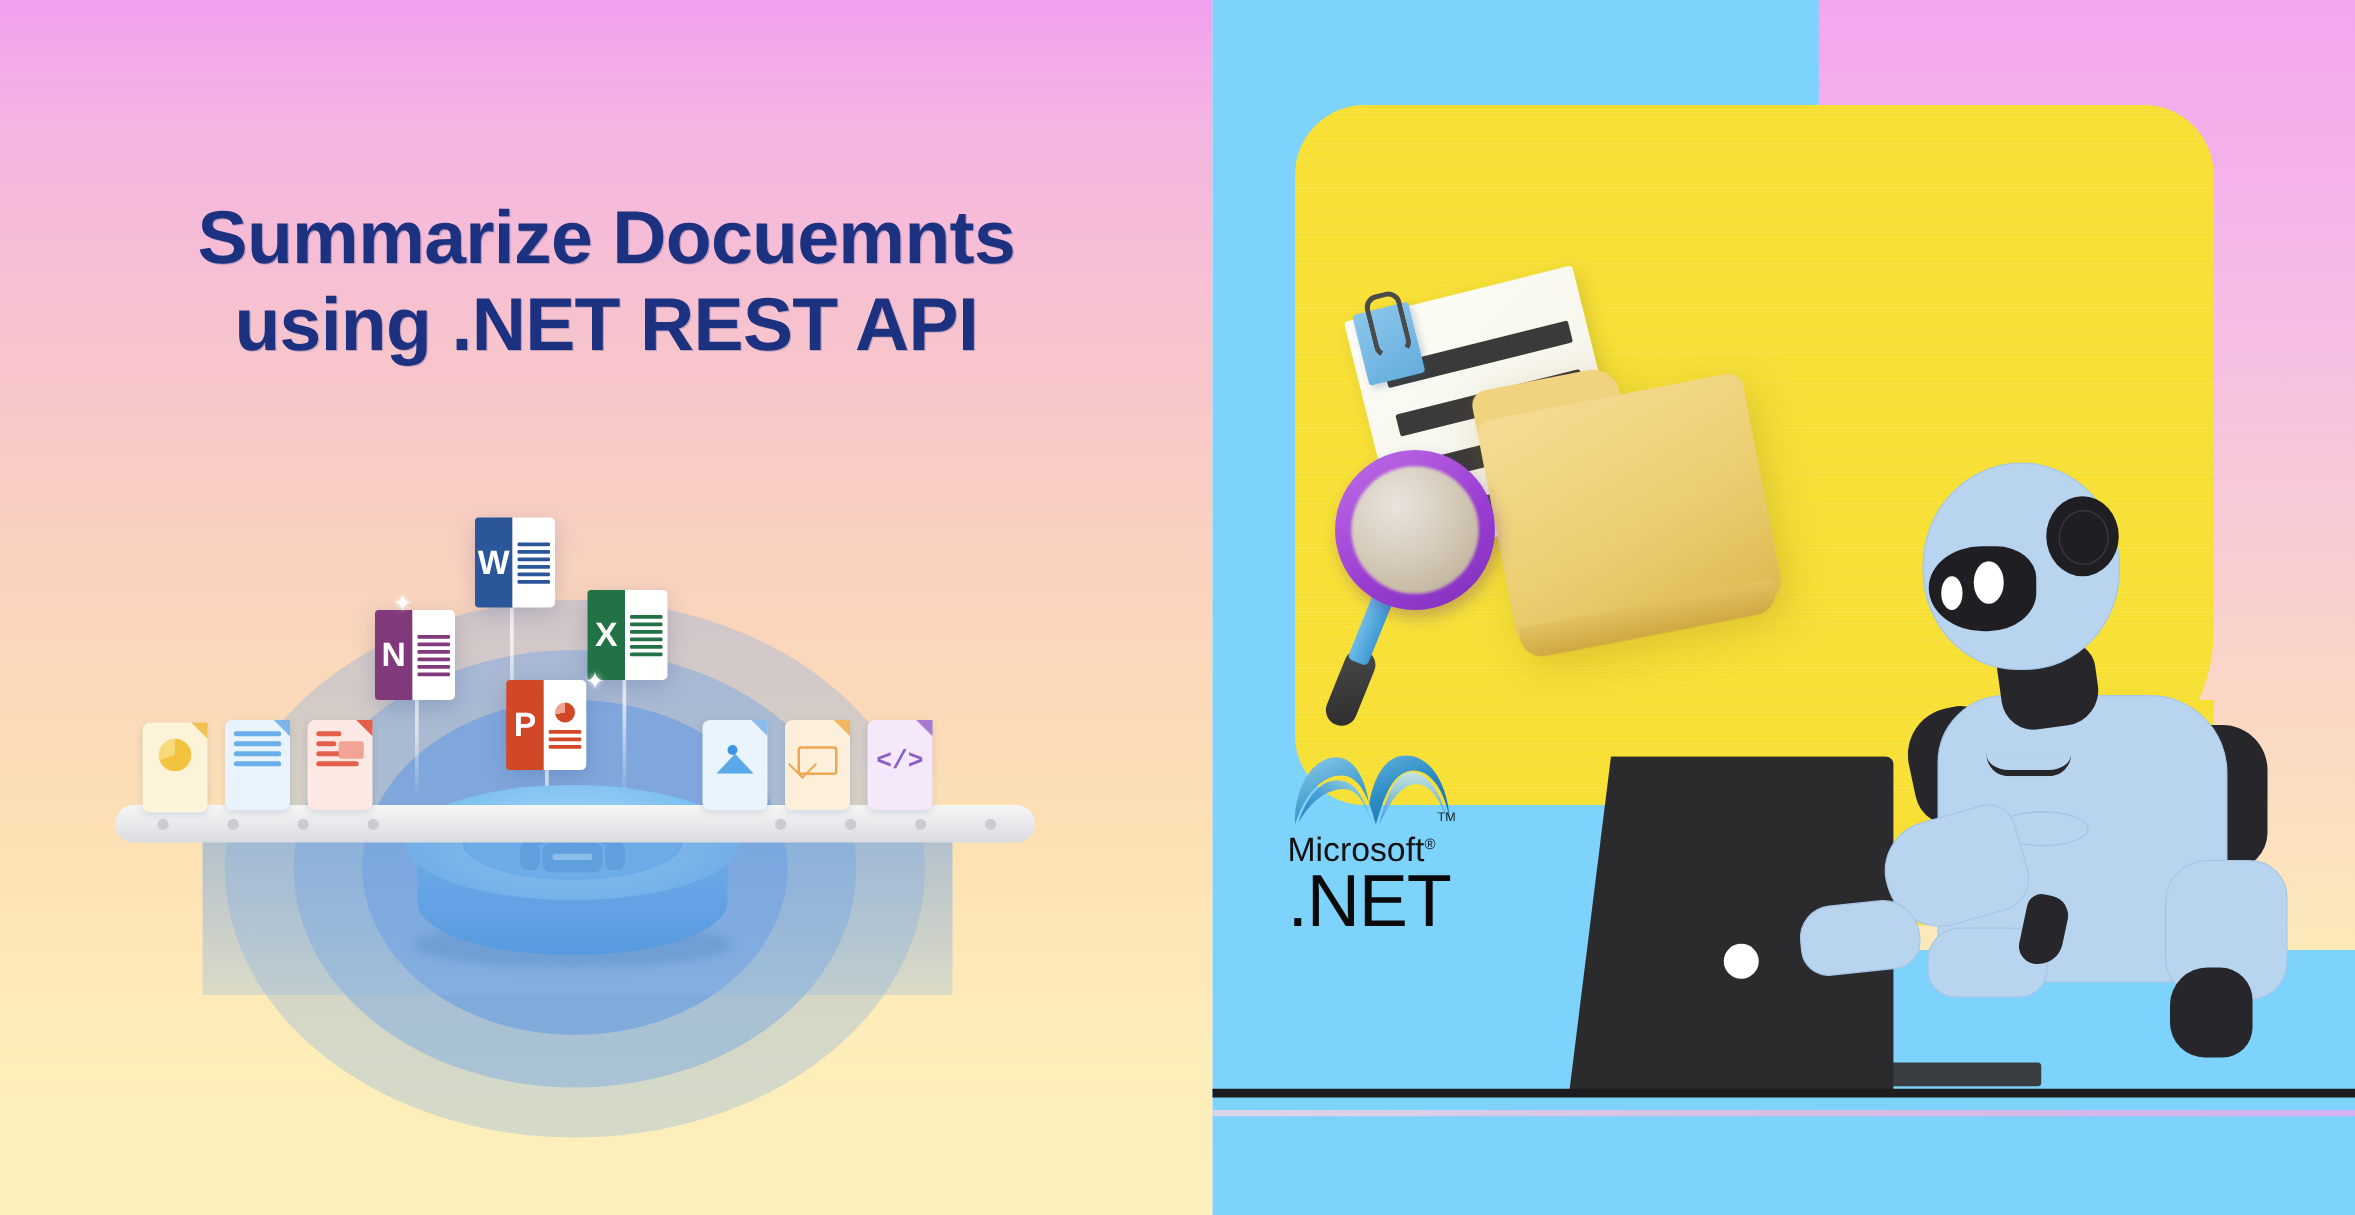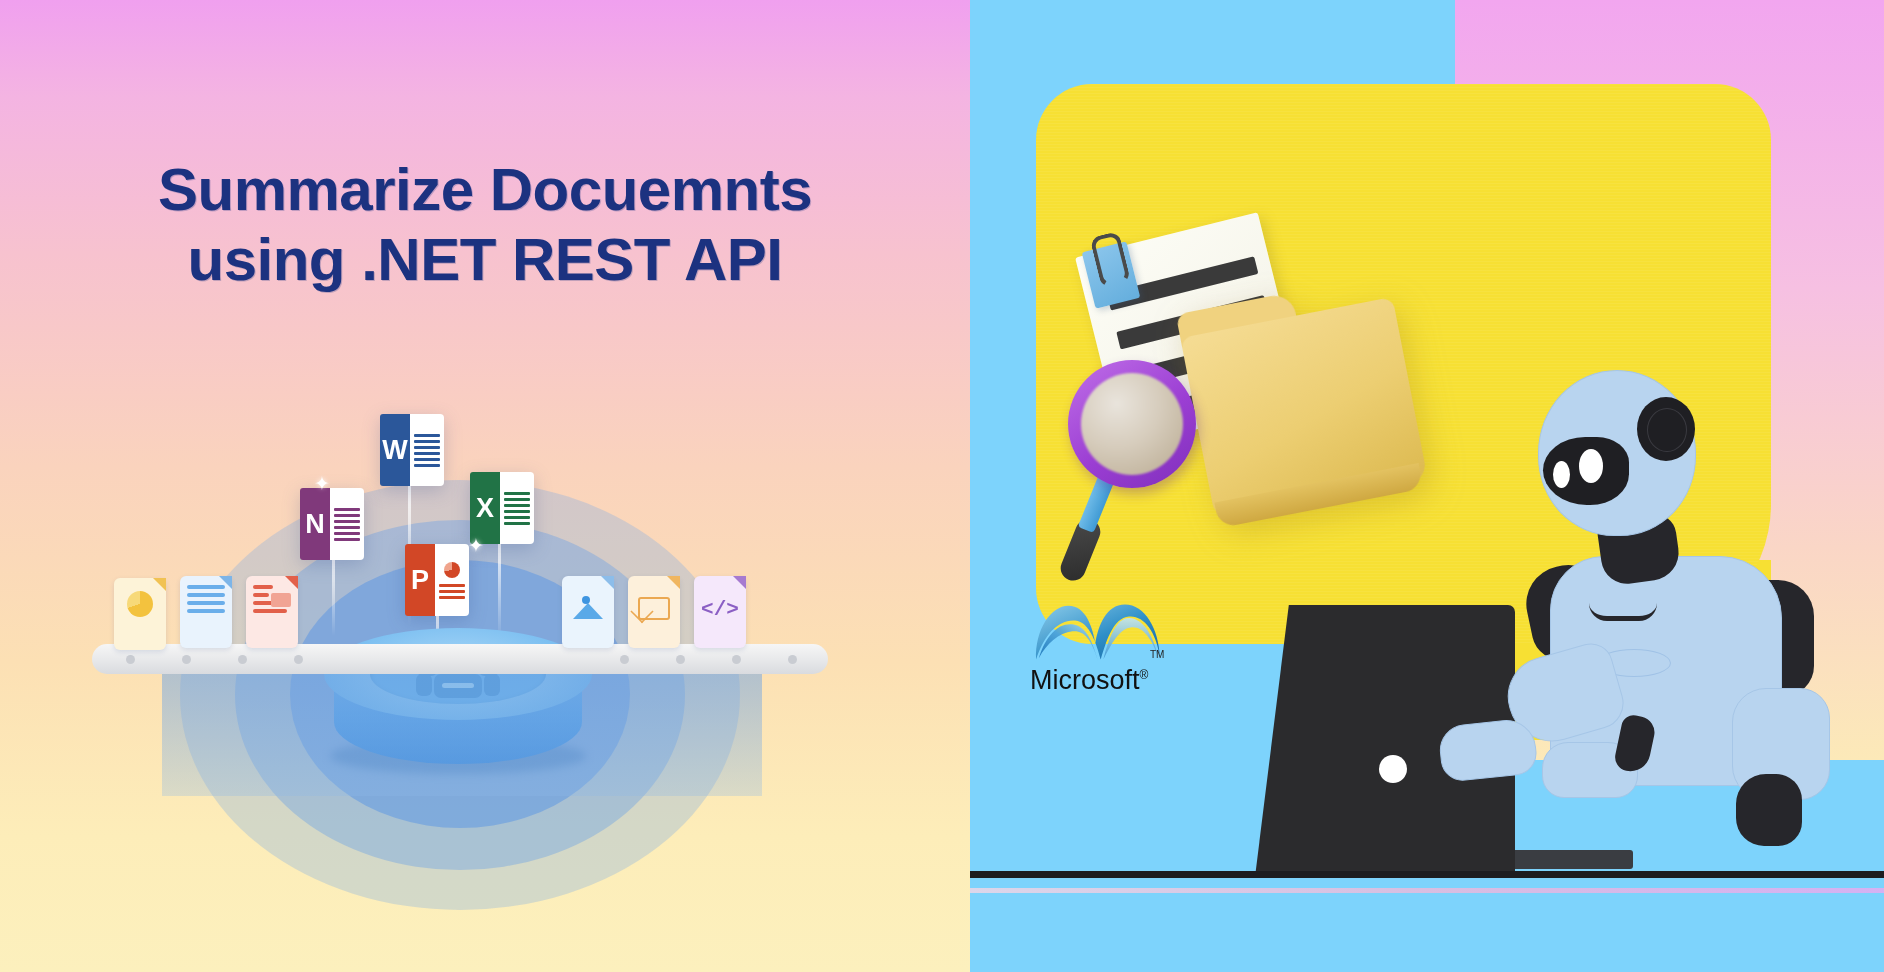--- a/index.html
+++ b/index.html
@@ -752,20 +752,21 @@
             <stop offset="0%" stop-color="#bfe4f5"></stop>
             <stop offset="100%" stop-color="#3f97d2"></stop>
           </linearGradient>
         </defs>
         <path d="M8,96 C6,52 30,16 56,16 C82,16 92,48 96,72 C100,46 112,14 140,14 C170,14 190,50 192,92 C186,54 168,30 146,32 C122,34 112,70 104,96 C98,74 88,40 66,38 C42,36 20,58 8,96 Z" fill="url(#sw1)"></path>
         <path d="M12,94 C24,56 44,40 64,44 C86,48 94,78 100,98 C90,64 78,52 62,54 C42,56 24,72 12,94 Z" fill="url(#sw2)" opacity="0.95"></path>
         <path d="M108,96 C116,62 128,34 146,34 C166,34 182,58 190,94 C180,64 166,46 150,48 C132,50 120,72 108,96 Z" fill="url(#sw3)" opacity="0.9"></path>
       </svg>
       <span class="tm">TM</span>
       <div class="ms"><span>Microsoft</span><sup>®</sup></div>
+      <div class="net">.NET</div>
     </div>
 
     <div class="laptop">
       <div class="deck"></div>
       <div class="lid">
         <div class="logo"></div>
       </div>
       <div class="desk-line"></div>
     </div>
 

